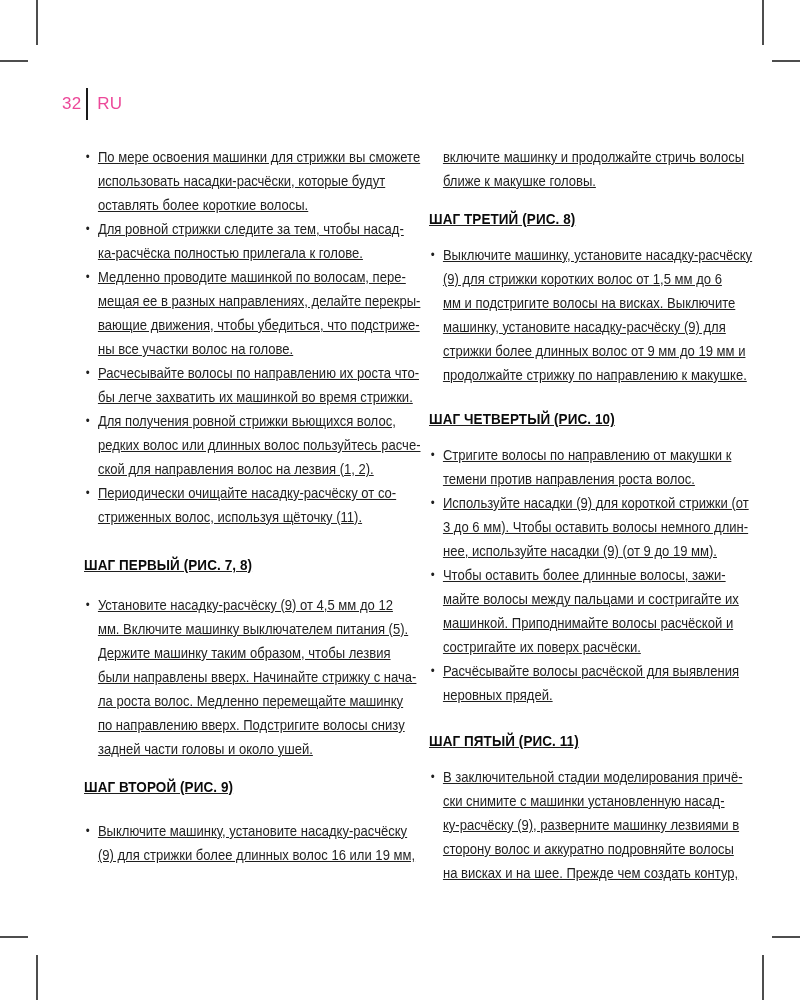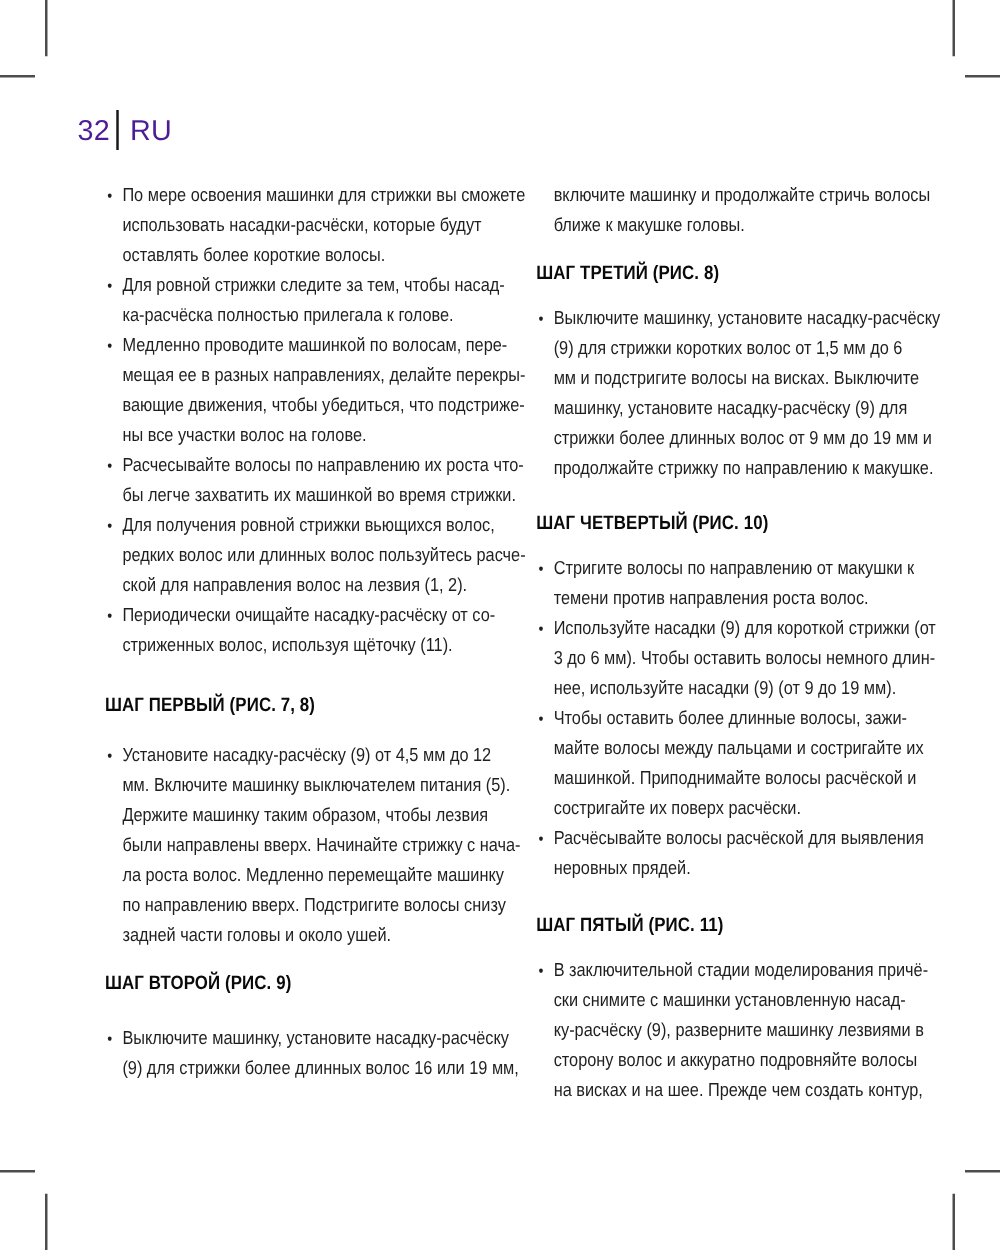--- a/index.html
+++ b/index.html
@@ -34,38 +34,39 @@
   .crop.br-v { left: 762px; top: 955px; }
 
   
   .folio {
     position: absolute;
     left: 62px;
     top: 88px;
     height: 32px;
     display: flex;
     align-items: center;
-    font-size: 23px;
-    color: #4c1d95;
+    font-size: 17px;
+    color: #ec4899;
     letter-spacing: 0.2px;
   }
   .folio .num { display: inline-block; }
   .folio .bar {
     display: inline-block;
     width: 2px;
     height: 32px;
     background: #1a1a1a;
     margin: 0 9px 0 5px;
   }
 
   
   .col {
     position: absolute;
     top: 145px;
     width: 330px;
+    text-decoration: underline;
   }
   .col-left  { left: 84px; }
   .col-right { left: 429px; }
   .squeeze {
     transform: scaleX(0.87);
     transform-origin: 0 0;
     width: 420px;
   }
 
   

